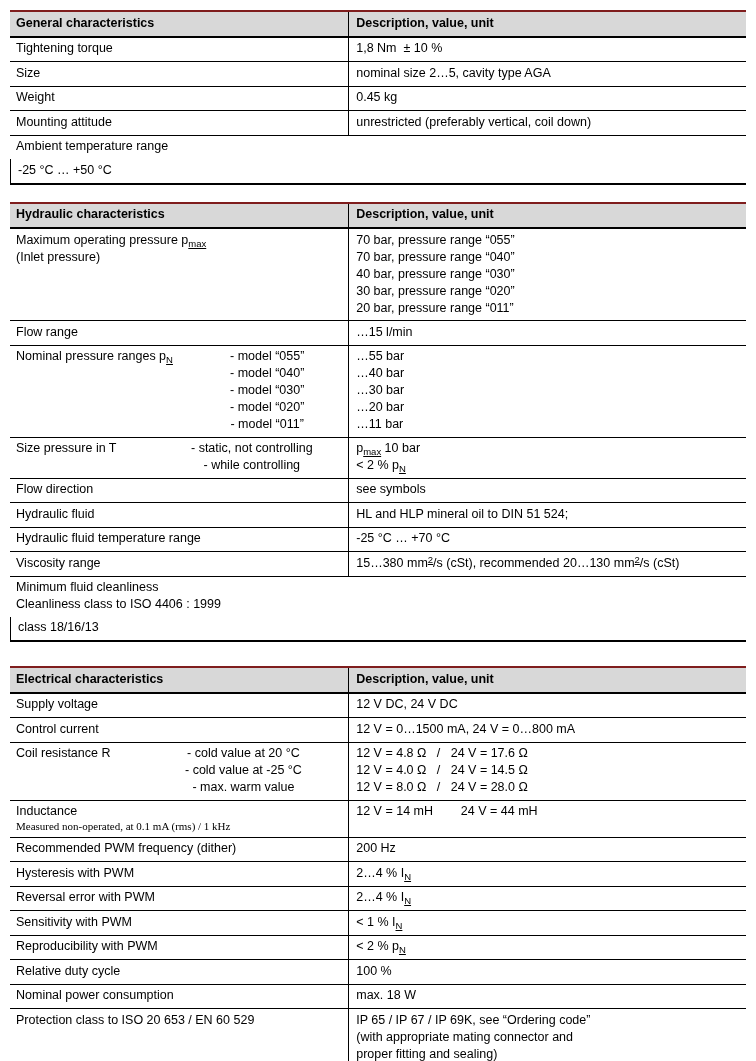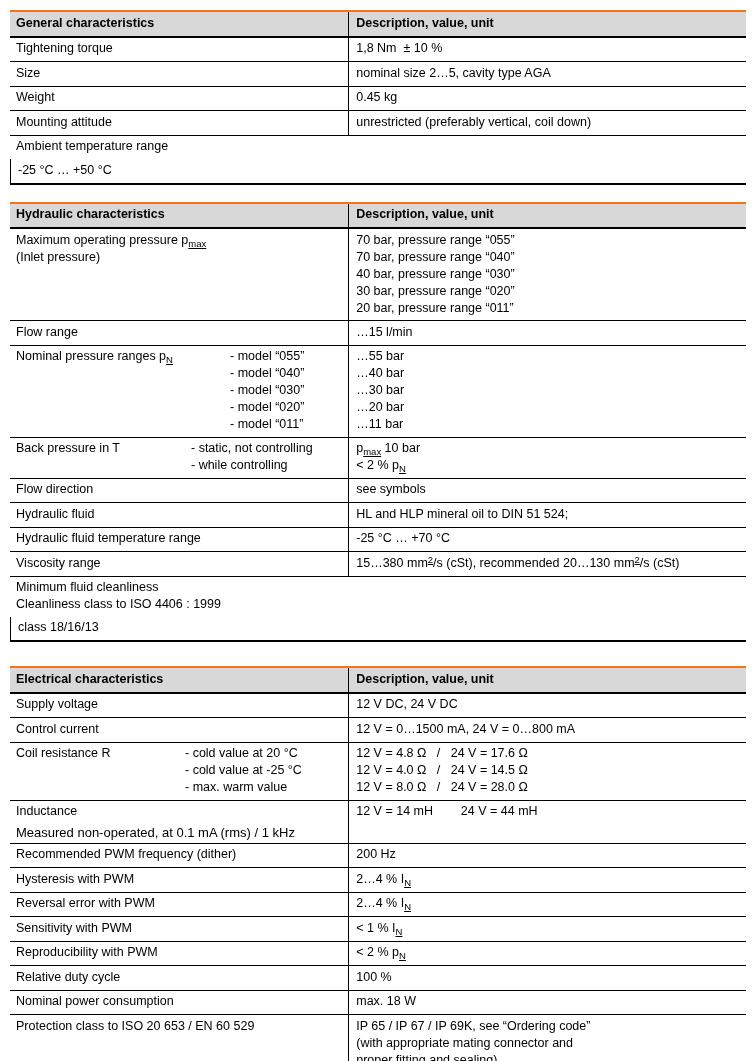--- a/index.html
+++ b/index.html
@@ -7,21 +7,21 @@
   body {
     width: 756px;
     font-family: "Liberation Sans", sans-serif;
     color: #000;
     -webkit-font-smoothing: antialiased;
   }
   main { padding: 10px 10px 8px 10px; }
 
   .char-table {
     width: 736px;
-    border-top: 2px solid #f97316;
+    border-top: 2px solid #7f1d1d;
     border-bottom: 2px solid #000;
   }
   .char-table + .char-table { margin-top: 17px; }
   .char-table:last-of-type { margin-top: 24px; }
 
   .row { display: flex; align-items: stretch; }
 
   .header-row {
     background: #d8d8d8;
     border-bottom: 2px solid #000;
@@ -50,26 +50,28 @@
 
   .label-line, .sublabel-line, .val-line {
     font-size: 12.5px;
     line-height: 17px;
     white-space: pre-wrap;
   }
   .sublabels {
     position: absolute;
     top: 2.5px;
     left: 175px;
+    text-align: center;
   }
   .note {
-    font-size: 13px;
+    font-size: 11px;
     line-height: 13px;
-    margin-top: 6px;
+    margin-top: 0;
     white-space: pre-wrap;
+    font-family: Liberation Serif, serif;
   }
   sub, sup { font-size: 9.5px; line-height: 0; text-decoration: underline; }
   sub { vertical-align: -3px; }
   sup { vertical-align: 4px; }
 </style>
 </head>
 <body>
 
 <main id="tables-root">
     <section class="char-table">
@@ -186,21 +188,21 @@
             <div class="val-line">…55 bar</div>
             <div class="val-line">…40 bar</div>
             <div class="val-line">…30 bar</div>
             <div class="val-line">…20 bar</div>
             <div class="val-line">…11 bar</div>
           </div>
   </div>
         <div class="row body-row">
     <div class="cell left">
       <div class="label">
-              <div class="label-line">Back pressure in T</div>
+              <div class="label-line">Size pressure in T</div>
             </div>
       <div class="sublabels" style="left: 181px;">
               <div class="sublabel-line">- static, not controlling</div>
               <div class="sublabel-line">- while controlling</div>
             </div>
 
     </div>
     <div class="cell right">
             <div class="val-line">p<sub>max</sub> 10 bar</div>
             <div class="val-line">&lt; 2 % p<sub>N</sub></div>

